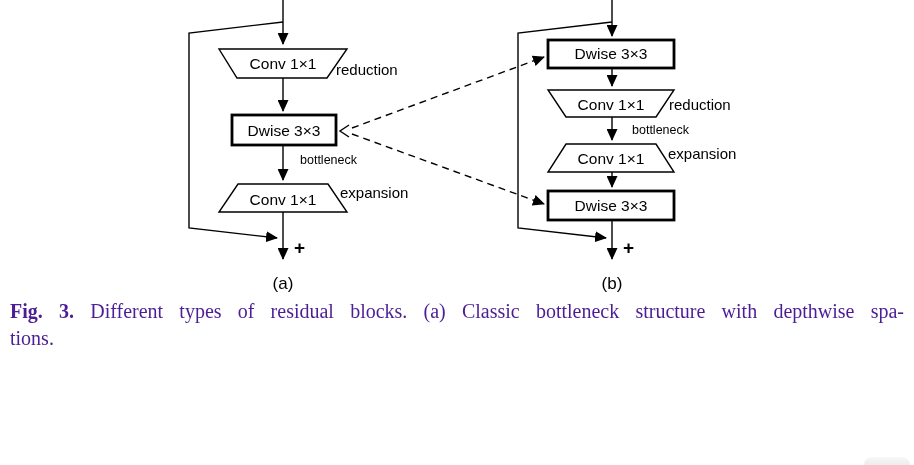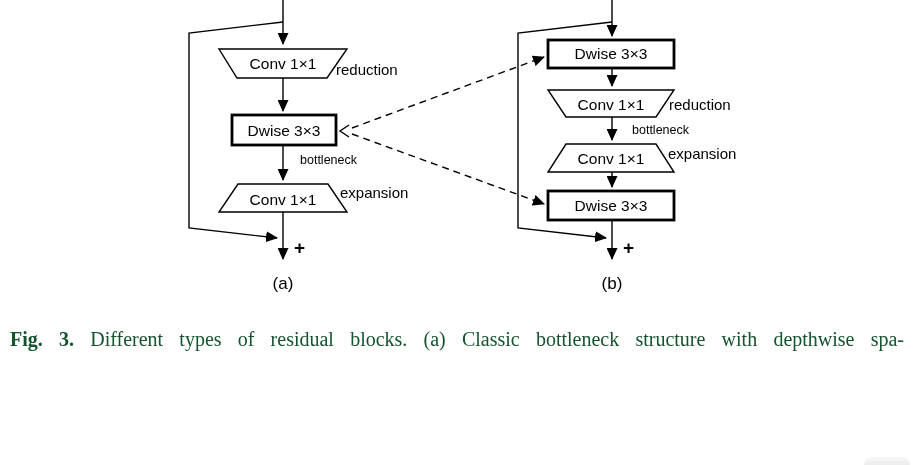--- a/index.html
+++ b/index.html
@@ -25,26 +25,26 @@
     fill: #000000;
   }
   .node-label { font-size: 15.5px; text-anchor: middle; }
   .side-label { font-size: 15px; text-anchor: start; }
   .small-label { font-size: 12.5px; text-anchor: start; }
   .plus-label { font-size: 19px; font-weight: bold; text-anchor: start; }
   .sub-label { font-size: 17px; text-anchor: middle; }
   .caption {
     position: absolute;
     left: 10px;
-    top: 326px;
+    top: 298px;
     width: 894px;
     font-family: "Liberation Serif", serif;
     font-size: 20px;
     line-height: 27px;
-    color: #14532d;
+    color: #4c1d95;
   }
   .cap-line { text-align: justify; text-align-last: justify; white-space: normal; }
   .cap-line.last { text-align: left; text-align-last: left; }
   .fig-label { font-weight: bold; }
   .sel-highlight {
     background: #b3d0ea;
     padding: 2px 3px 3px 1px;
     margin: 0 -3px 0 -1px;
   }
   .corner-artifact {
@@ -128,17 +128,18 @@
 
     <g>
       <path d="M349,125 L340,131 L349,137" class="wire" fill="none"></path>
       <line class="wire-dashed" x1="352" y1="128" x2="544" y2="57" marker-end="url(#arr)"></line>
       <line class="wire-dashed" x1="352" y1="134" x2="544" y2="204" marker-end="url(#arr)"></line>
     </g>
   </svg>
 
   <div class="caption">
     <div class="cap-line"><span class="fig-label">Fig. 3.</span><span> Different types of residual blocks. (a) Classic bottleneck structure with depthwise spa-</span></div>
+    <div class="cap-line last"><span>tions.</span></div>
   </div>
 
   <div class="corner-artifact"></div>
 
 </div>
 
 </body></html>

